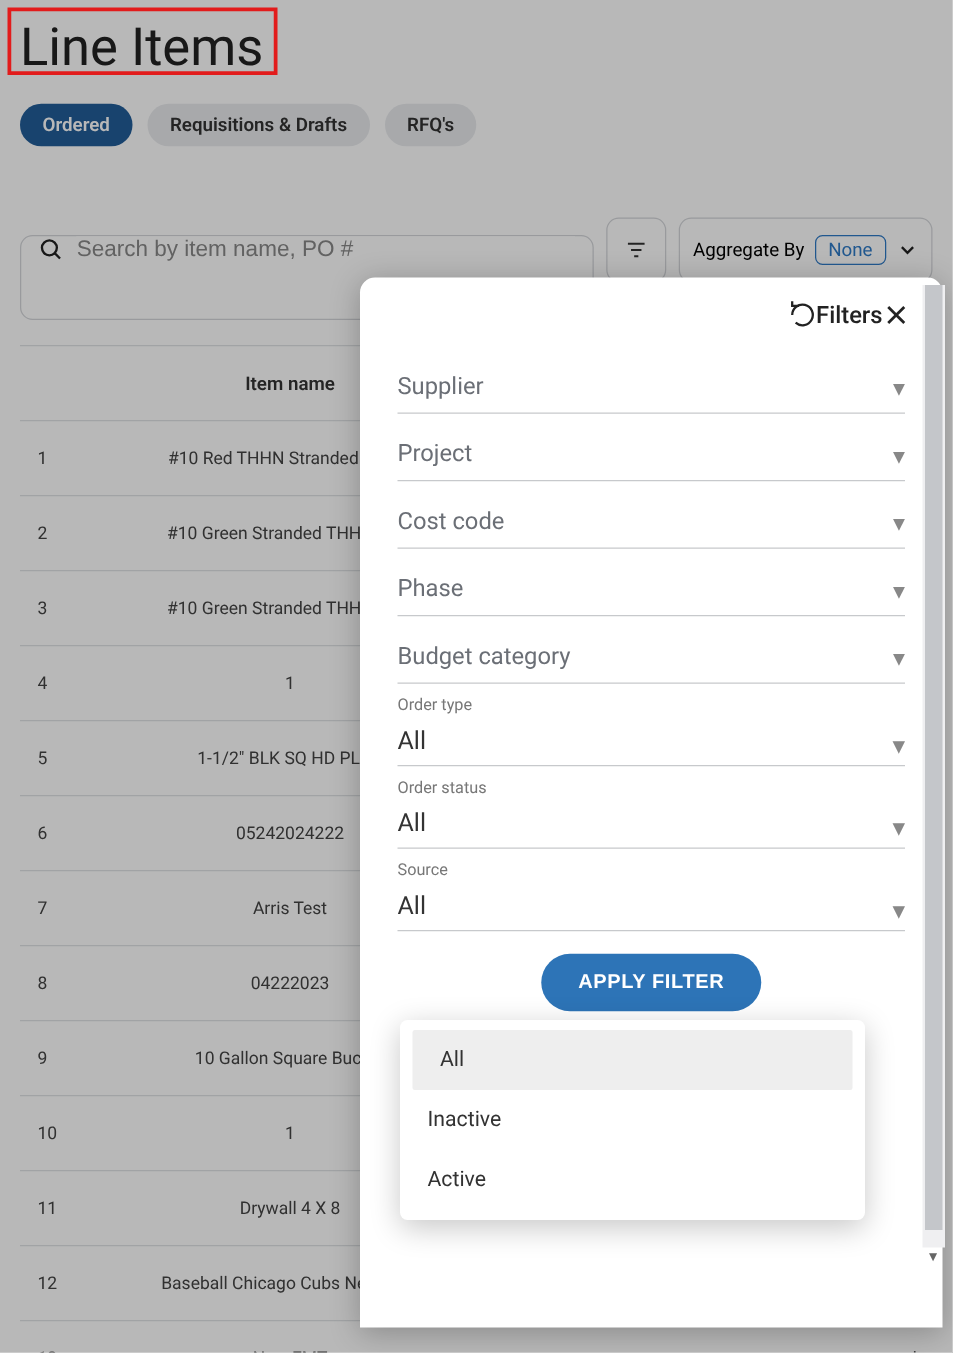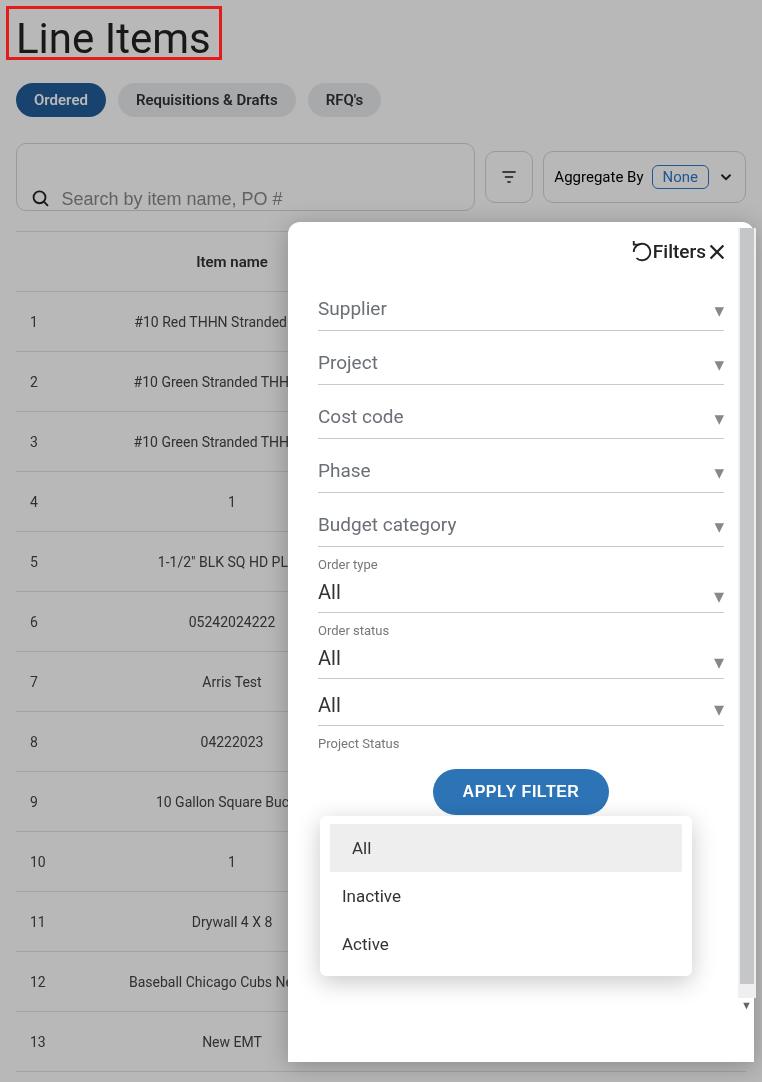--- a/index.html
+++ b/index.html
@@ -48,26 +48,27 @@
 .pill.active { background: #225e99; color: #fff; }
 .searchrow {
   display: flex;
   gap: 10px;
   align-items: center;
   margin-bottom: 20px;
 }
 .searchbox {
   flex: 1;
   display: flex;
-  align-items: flex-end;
+  align-items: flex-start;
   border: 1px solid #d4d6da;
   border-radius: 10px;
   height: 68px;
   padding: 0 14px;
   background: #fff;
+  margin-top: 45px;
 }
 .searchbox input {
   border: none;
   outline: none;
   font-size: 18px;
   width: 100%;
   color: #333;
 }
 .searchbox input::placeholder { color: #888; }
 .iconbtn {
@@ -380,26 +381,24 @@
 
       <div class="fgroup">
         <div class="glabel">Order type</div>
         <div class="gselect"><span>All</span><span class="caret">▾</span></div>
       </div>
       <div class="fgroup">
         <div class="glabel">Order status</div>
         <div class="gselect"><span>All</span><span class="caret">▾</span></div>
       </div>
       <div class="fgroup">
+        <div class="glabel">Source</div>
         <div class="gselect"><span>All</span><span class="caret">▾</span></div>
       </div>
 
-      <div class="fgroup">
-        <div class="glabel">Project Status</div>
-      </div>
 
       <button class="applybtn">APPLY FILTER</button>
     </div>
 
     <div class="dropdown">
       <div class="opt sel">All</div>
       <div class="opt">Inactive</div>
       <div class="opt">Active</div>
     </div>
   </div>

